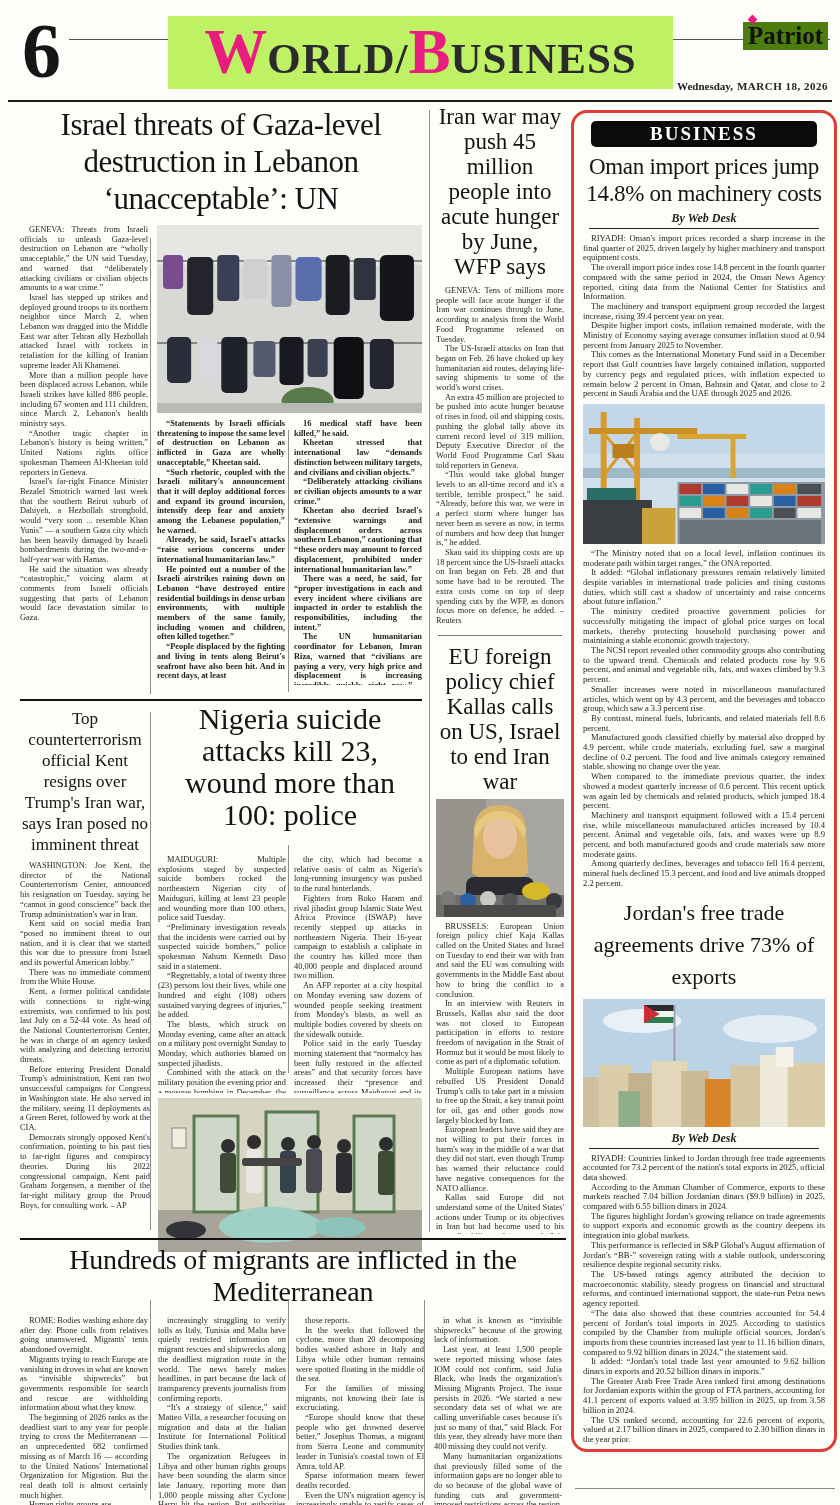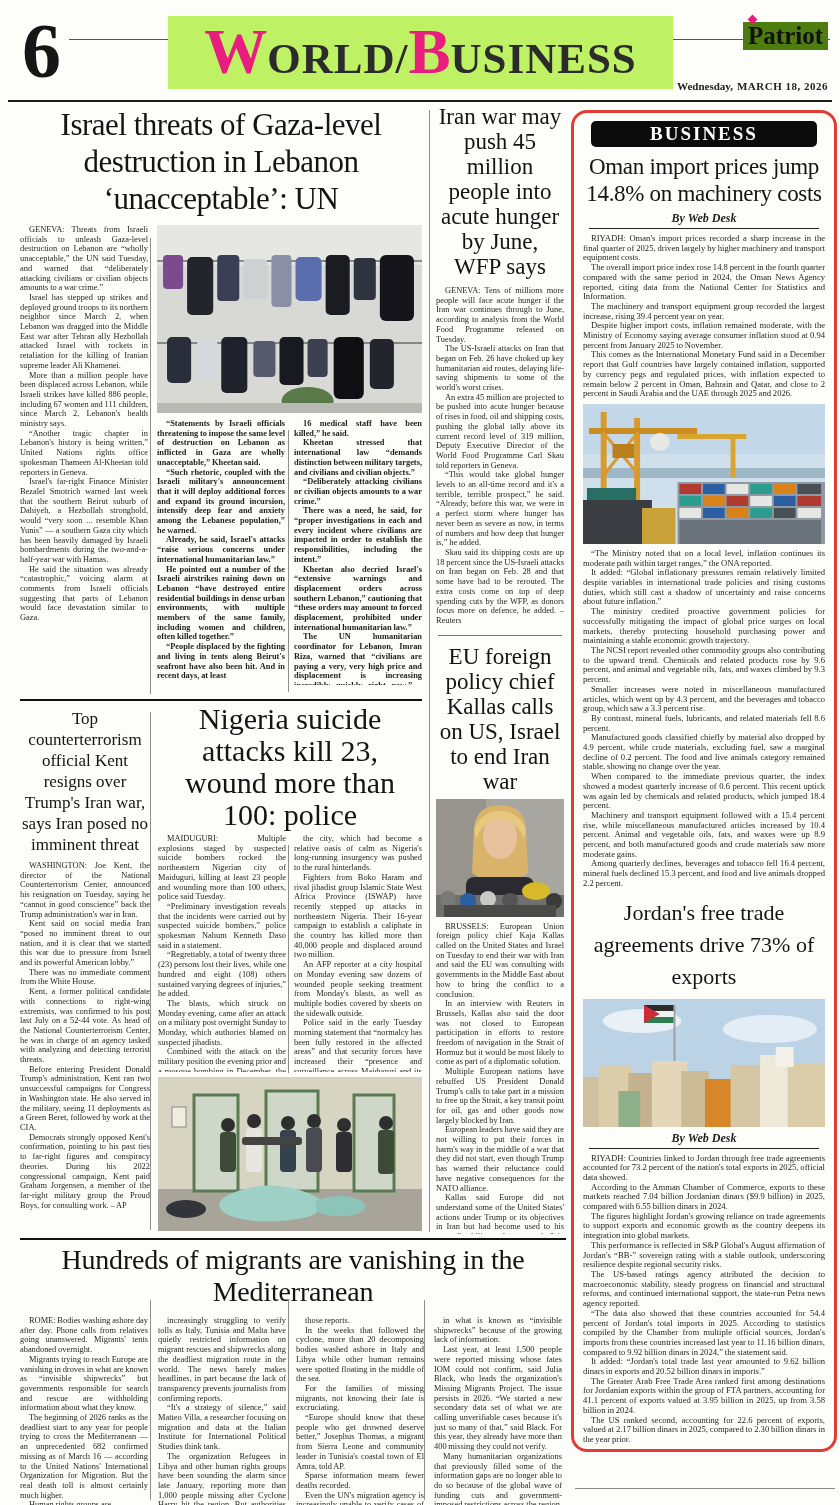--- a/index.html
+++ b/index.html
@@ -47,21 +47,21 @@
   .vrule{position:absolute;width:1px;background:#8d8d8d;}
 
   
   .kent-block{position:absolute;left:20px;top:708px;width:130px;}
   .kent-block h3{font-size:17px;line-height:21px;}
   .kent-body{height:388px;margin-top:6px;}
 
   
   .nigeria-block{position:absolute;left:158px;top:703px;width:264px;}
   .nigeria-block h2{font-size:30px;line-height:32px;}
-  .nigeria-cols{display:flex;gap:8px;margin-top:3px;}
+  .nigeria-cols{display:flex;gap:8px;margin-top:24px;}
   .nigeria-col{height:238px;}
   .photo-nigeria{height:154px;margin-top:5px;}
 
   
   .iran-col{position:absolute;left:436px;top:104px;width:128px;height:1130px;overflow:hidden;}
   .iran-col h3{font-size:23px;line-height:25px;}
   .iran-body{margin-top:7px;}
   .mini-rule{height:1px;background:#777;margin:9px 2px 8px;}
   .photo-kallas{height:118px;margin:5px 0;}
 
@@ -149,22 +149,22 @@
               <p class="para">“Statements by Israeli officials threatening to impose the same level of destruction on Lebanon as inflicted in Gaza are wholly unacceptable,” Kheetan said.</p>
               <p class="para">“Such rhetoric, coupled with the Israeli military's announcement that it will deploy additional forces and expand its ground incursion, intensify deep fear and anxiety among the Lebanese population,” he warned.</p>
               <p class="para">Already, he said, Israel's attacks “raise serious concerns under international humanitarian law.”</p>
               <p class="para">He pointed out a number of the Israeli airstrikes raining down on Lebanon “have destroyed entire residential buildings in dense urban environments, with multiple members of the same family, including women and children, often killed together.”</p>
               <p class="para">“People displaced by the fighting and living in tents along Beirut's seafront have also been hit. And in recent days, at least</p>
             </div>
           <div class="col israel-sub clip">
               <p class="para">16 medical staff have been killed,” he said.</p>
               <p class="para">Kheetan stressed that international law “demands distinction between military targets, and civilians and civilian objects.”</p>
               <p class="para">“Deliberately attacking civilians or civilian objects amounts to a war crime.”</p>
+              <p class="para">Kheetan also decried Israel's “extensive warnings and displacement orders across southern Lebanon,” cautioning that “these orders may amount to forced displacement, prohibited under international humanitarian law.”</p>
               <p class="para">There was a need, he said, for “proper investigations in each and every incident where civilians are impacted in order to establish the responsibilities, including the intent.”</p>
-              <p class="para">Kheetan also decried Israel's “extensive warnings and displacement orders across southern Lebanon,” cautioning that “these orders may amount to forced displacement, prohibited under international humanitarian law.”</p>
               <p class="para">The UN humanitarian coordinator for Lebanon, Imran Riza, warned that “civilians are paying a very, very high price and displacement is increasing incredibly quickly right now.” – AFP</p>
             </div>
         </div>
       </div>
     </div>
   </div>
 
   <div class="kent-block">
     <h3>Top counterterrorism official Kent resigns over Trump's Iran war, says Iran posed no imminent threat</h3>
     <div class="kent-body clip">
@@ -361,21 +361,21 @@
         <p class="para">This performance is reflected in S&amp;P Global's August affirmation of Jordan's “BB-” sovereign rating with a stable outlook, underscoring resilience despite regional security risks.</p>
         <p class="para">The US-based ratings agency attributed the decision to macroeconomic stability, steady progress on financial and structural reforms, and continued international support, the state-run Petra news agency reported.</p>
         <p class="para">“The data also showed that these countries accounted for 54.4 percent of Jordan's total imports in 2025. According to statistics compiled by the Chamber from multiple official sources, Jordan's imports from these countries increased last year to 11.16 billion dinars, compared to 9.92 billion dinars in 2024,” the statement said.</p>
         <p class="para">It added: “Jordan's total trade last year amounted to 9.62 billion dinars in exports and 20.52 billion dinars in imports.”</p>
         <p class="para">The Greater Arab Free Trade Area ranked first among destinations for Jordanian exports within the group of FTA partners, accounting for 41.1 percent of exports valued at 3.95 billion in 2025, up from 3.58 billion in 2024.</p>
         <p class="para">The US ranked second, accounting for 22.6 percent of exports, valued at 2.17 billion dinars in 2025, compared to 2.30 billion dinars in the year prior.</p>
       </div>
   </div>
 
   <div class="migrants-block">
-    <h2>Hundreds of migrants are vanishing in the Mediterranean</h2>
+    <h2>Hundreds of migrants are inflicted in the Mediterranean</h2>
     <div class="migrants-cols">
       <div class="col migrants-col clip">
           <p class="para">ROME: Bodies washing ashore day after day. Phone calls from relatives going unanswered. Migrants' tents abandoned overnight.</p>
           <p class="para">Migrants trying to reach Europe are vanishing in droves in what are known as “invisible shipwrecks” but governments responsible for search and rescue are withholding information about what they know.</p>
           <p class="para">The beginning of 2026 ranks as the deadliest start to any year for people trying to cross the Mediterranean — an unprecedented 682 confirmed missing as of March 16 — according to the United Nations' International Organization for Migration. But the real death toll is almost certainly much higher.</p>
           <p class="para">Human rights groups are</p>
         </div>
       <div class="col migrants-col clip">
           <p class="para">increasingly struggling to verify tolls as Italy, Tunisia and Malta have quietly restricted information on migrant rescues and shipwrecks along the deadliest migration route in the world. The news barely makes headlines, in part because the lack of transparency prevents journalists from confirming reports.</p>
           <p class="para">“It's a strategy of silence,” said Matteo Villa, a researcher focusing on migration and data at the Italian Institute for International Political Studies think tank.</p>

